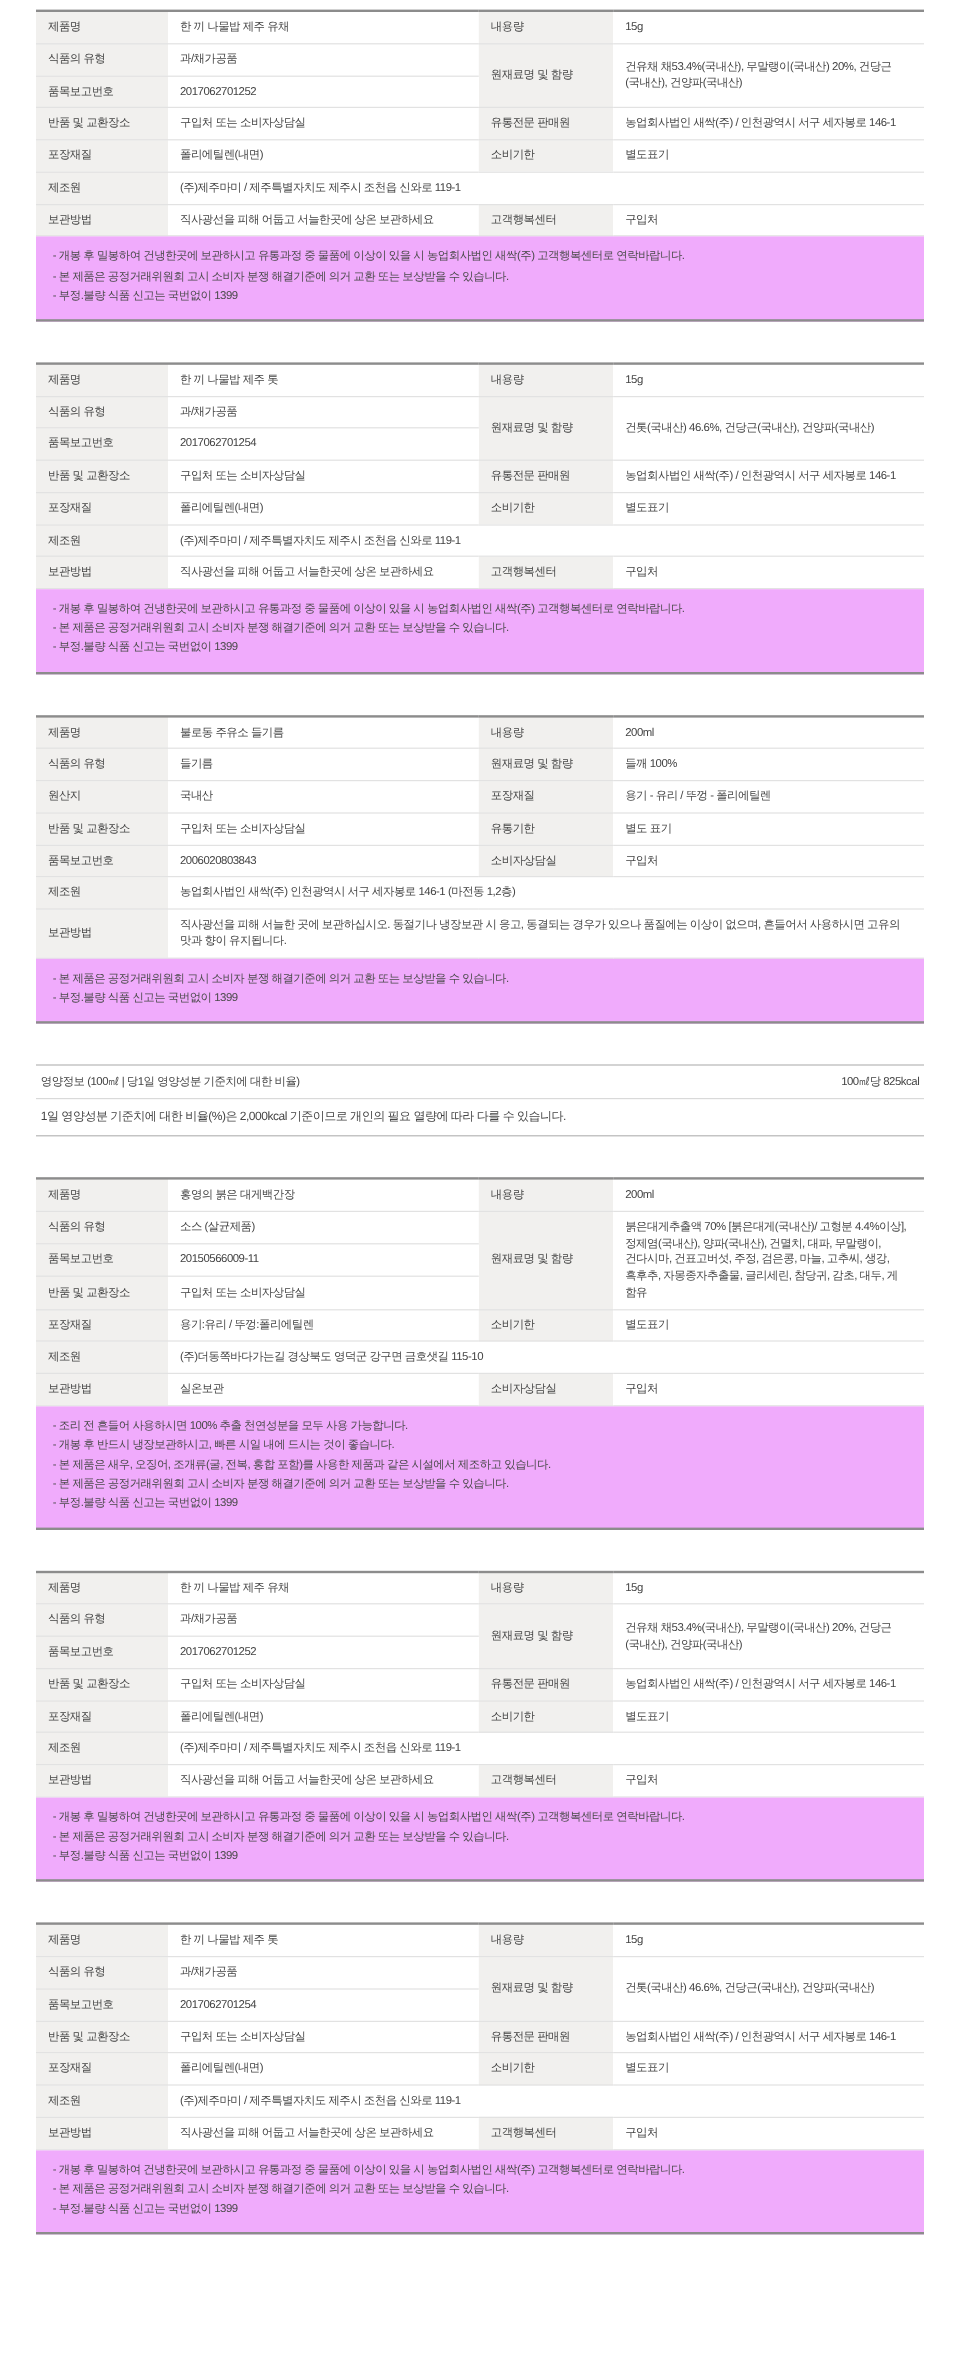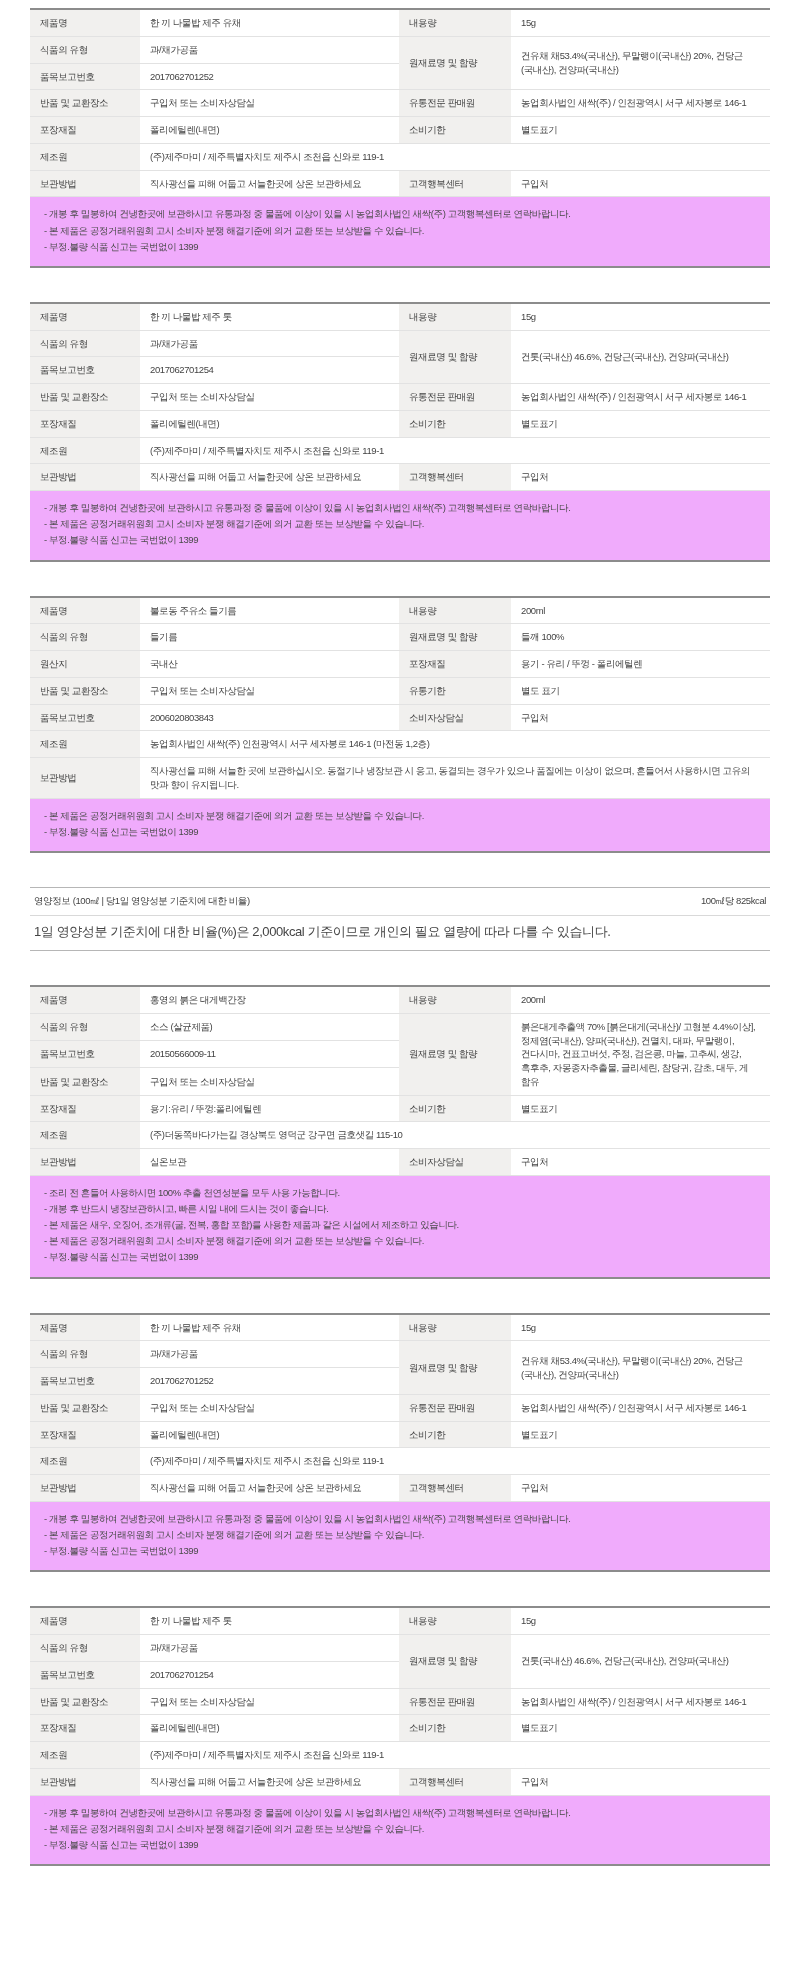--- a/index.html
+++ b/index.html
@@ -100,21 +100,21 @@
     text-align: center;
     padding: 7px 2px;
     border-right: 1px solid #e2e2e2;
     white-space: nowrap;
     font-size: 9px;
   }
   .nutri-cell:last-child { border-right: none; }
   .nutri-foot {
     padding: 7px 4px 9px 4px;
     border-bottom: 1px solid #b6b6b6;
-    font-size: 13px;
+    font-size: 10px;
   }
 </style>
 </head>
 <body>
 
 <div class="page">
 
   <div class="block">
     <table class="spec">
       <tbody>

